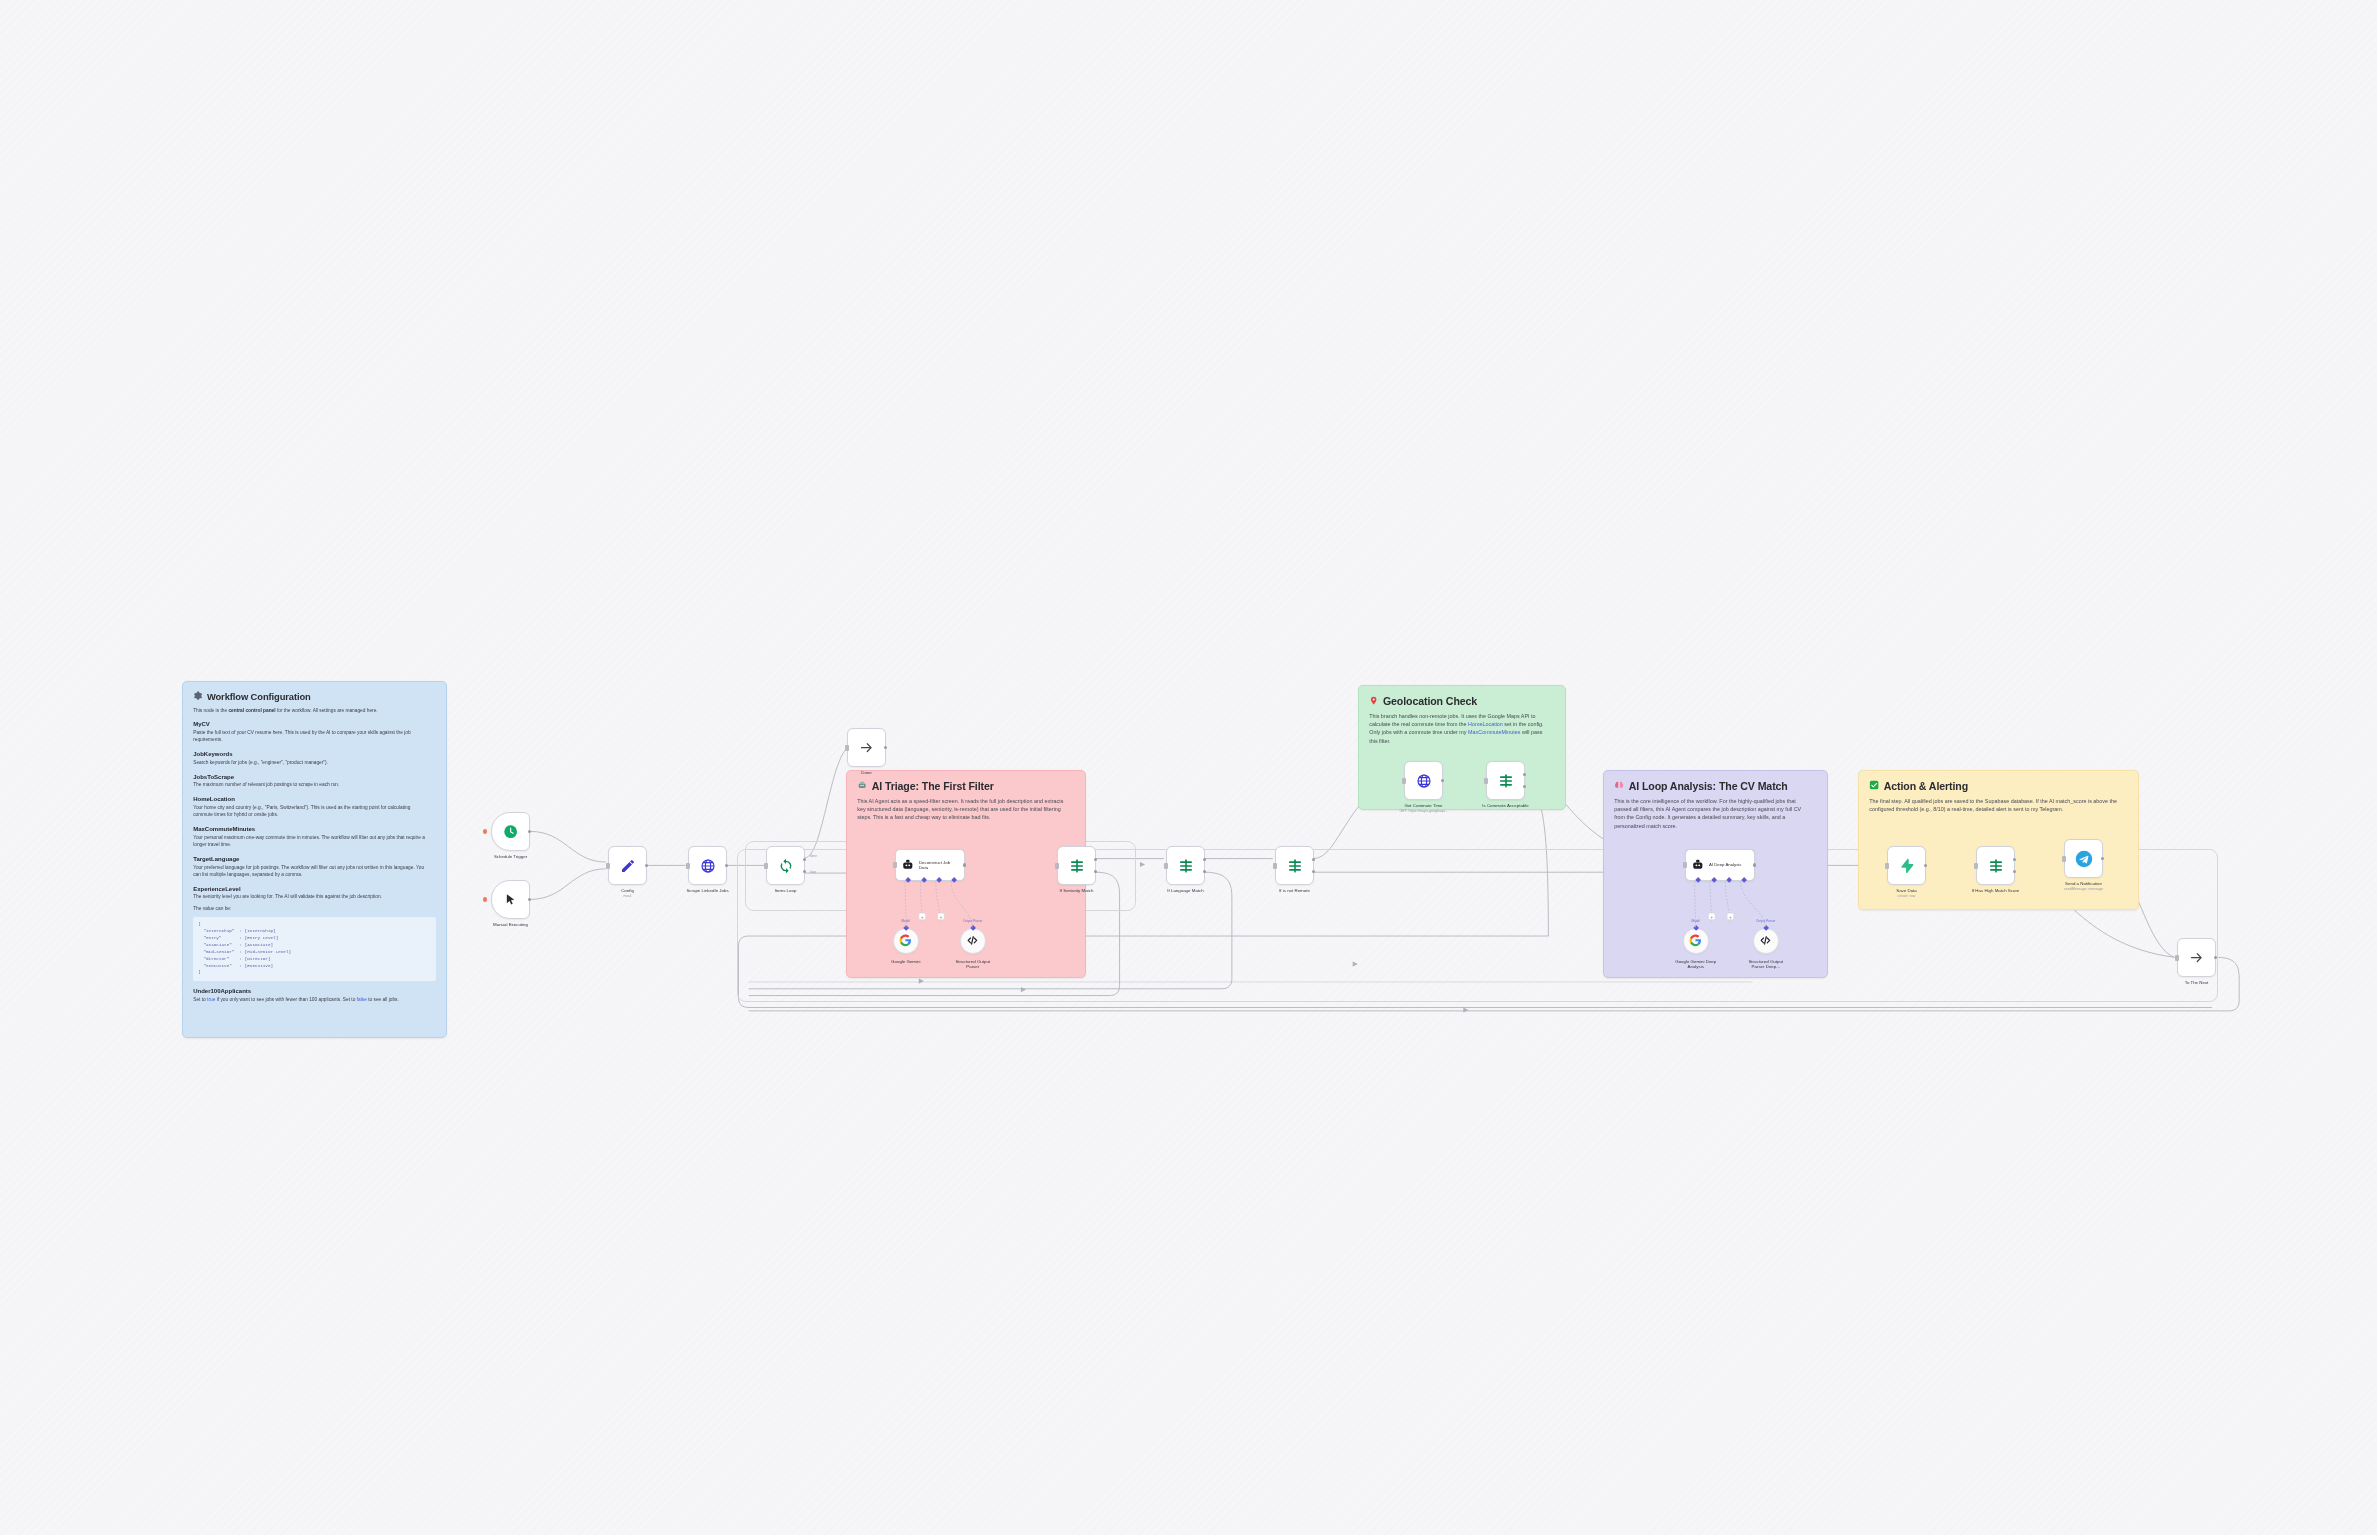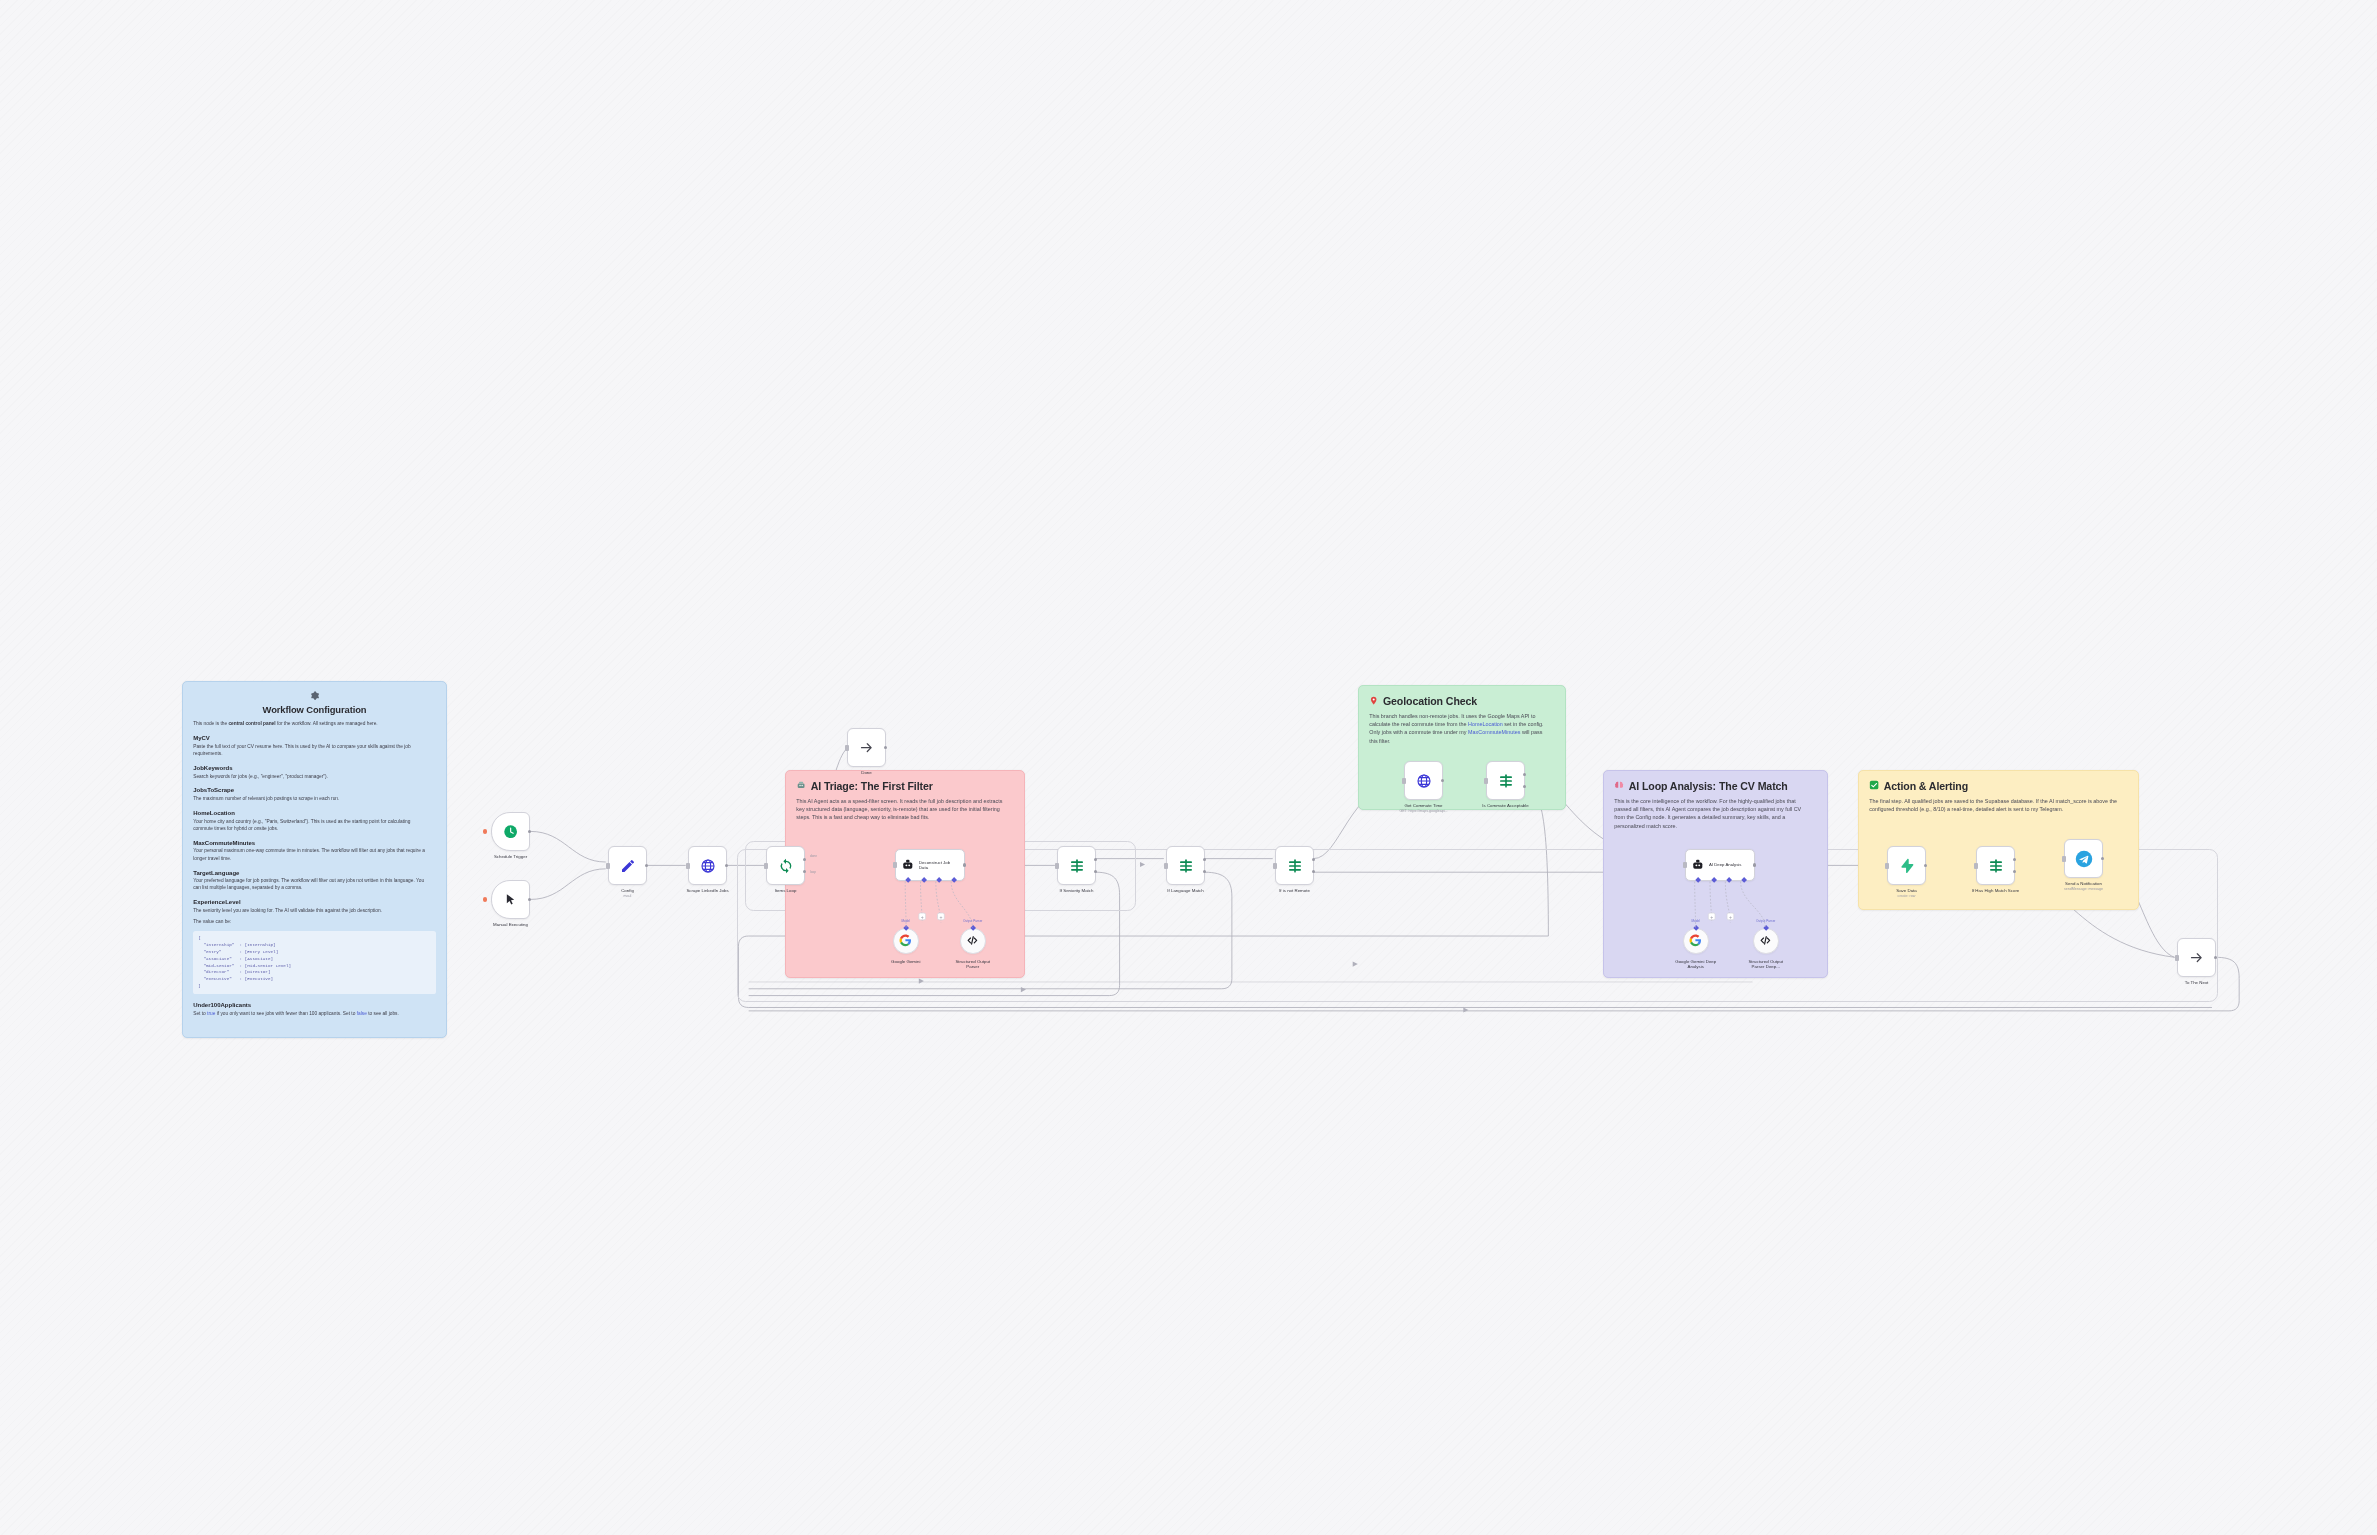--- a/index.html
+++ b/index.html
@@ -30,32 +30,32 @@
   .sticky p {
     font-size: 5.4px; line-height: 1.55; color: #4a4a55; max-width: 98%;
   }
   .sticky p b { font-weight: 700; color:#33333c; }
   .sticky .lnk { color:#4a5bd4; }
 
   .note-config {
     left: 182px; top: 681px; width: 265px; height: 357px;
     background: #cfe3f5; border: 0.9px solid #b6d2ec;
   }
-  .note-config h3 { font-size: 9.4px; flex-direction: column; }
+  .note-config h3 { font-size: 9.4px; }
   .note-config h4 {
     font-size: 6px; font-weight: 700; color: #25252c; margin: 7.7px 0 1.7px;
   }
   .note-config p { font-size: 4.8px; line-height: 1.5; color: #3d3d48; }
   .note-config .code {
     background: #e9f1fa; border-radius: 2.6px; padding: 4.3px 5.1px; margin-top: 5.1px;
     font-family: "Liberation Mono", monospace; font-size: 4.3px; line-height: 1.6;
     color: #5a5aa8; white-space: pre;
   }
   .note-triage {
-    left: 785px; top: 770px; width: 240px; height: 208px;
+    left: 846px; top: 770px; width: 240px; height: 208px;
     background: #fbc9cc; border: 0.9px solid #f5b4b9;
   }
   .note-geo {
     left: 1358px; top: 685px; width: 208px; height: 125px;
     background: #c9eed4; border: 0.9px solid #b3e3c3;
   }
   .note-deep {
     left: 1603px; top: 770px; width: 225px; height: 208px;
     background: #d9d7f2; border: 0.9px solid #c6c3ea;
   }

